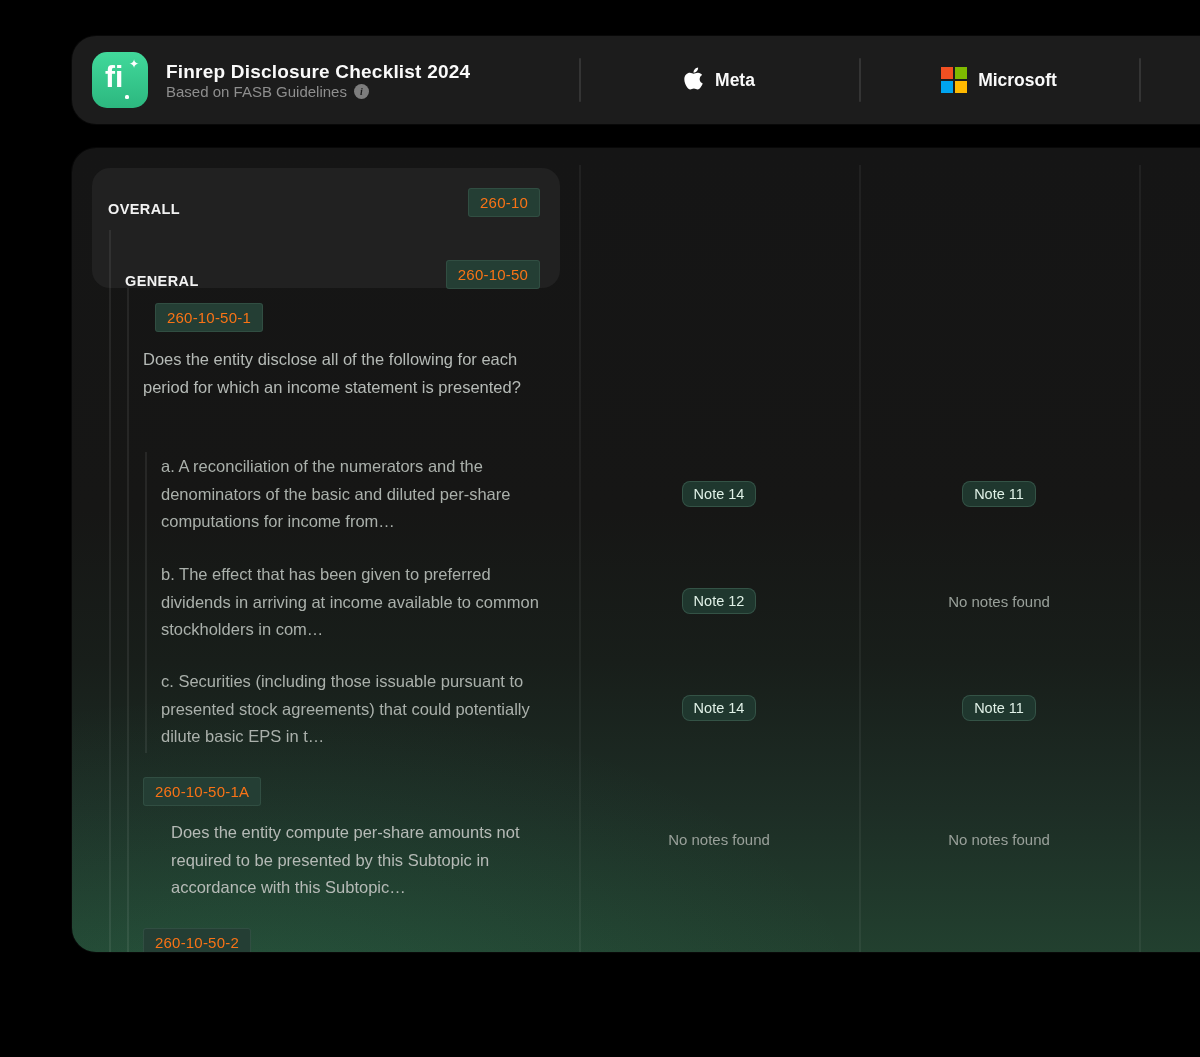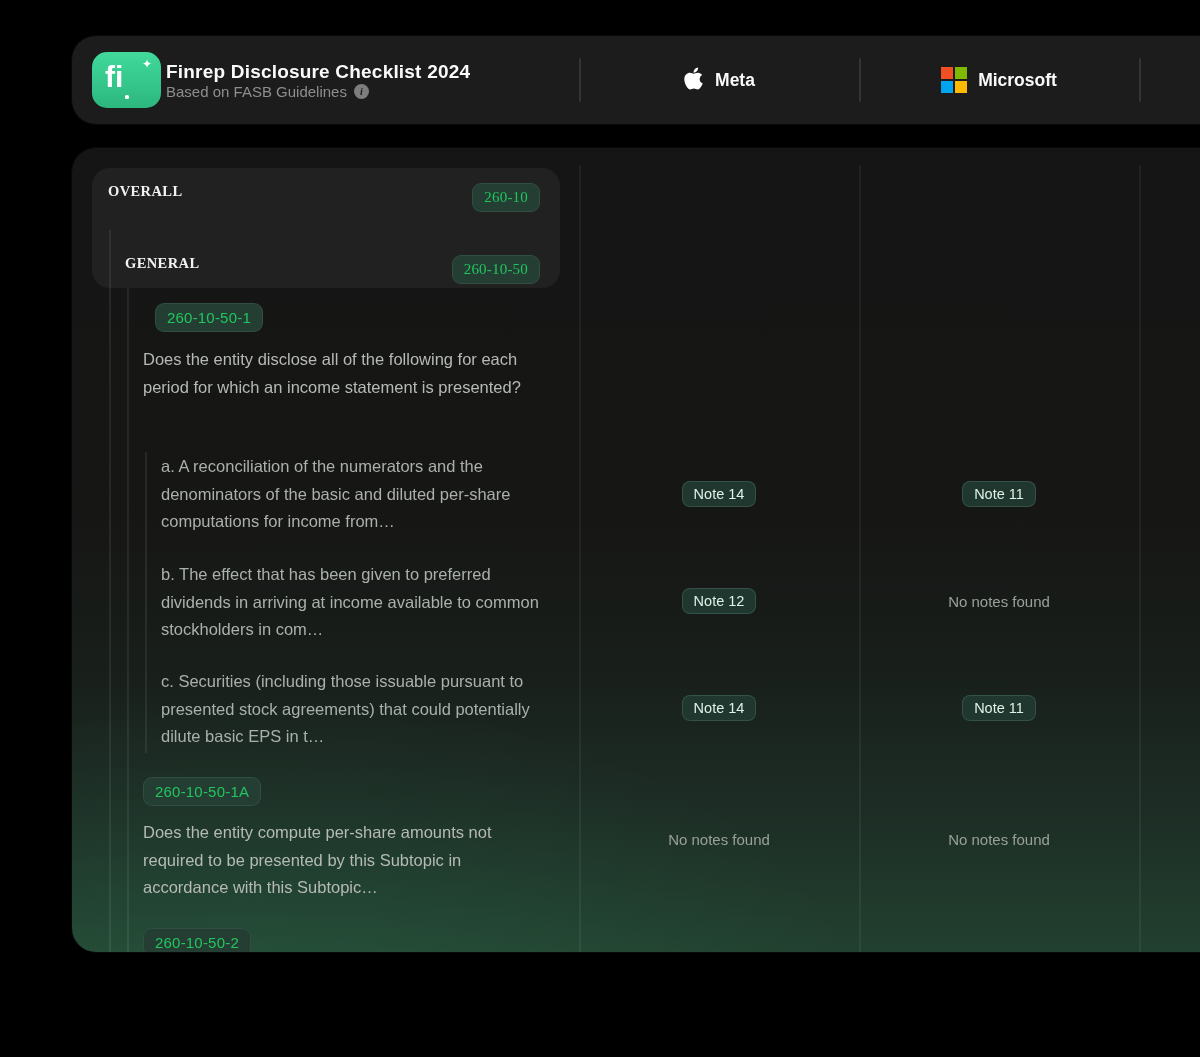--- a/index.html
+++ b/index.html
@@ -16,21 +16,20 @@
   .appbar{
     position:absolute;left:72px;top:36px;right:-40px;height:88px;
     background:#1c1c1c;border-radius:24px;
     box-shadow:0 0 0 1px rgba(255,255,255,0.03);
   }
   .logo{
     position:absolute;left:20px;top:16px;width:56px;height:56px;
     border-radius:15px;
     background:linear-gradient(180deg,#41d99b 0%,#2cb77f 100%);
     color:#fff;
-    padding-left:13px;
   }
   .logo .fi{
     position:absolute;left:13px;top:8px;
     font-size:30px;font-weight:700;letter-spacing:0;
   }
   .logo .sparkle{
     position:absolute;right:9px;top:6px;font-size:12px;line-height:12px;color:#fff;
   }
   .logo .idot{
     position:absolute;left:33px;bottom:9px;width:4px;height:4px;border-radius:1.5px;background:#fff;
@@ -67,28 +66,28 @@
       linear-gradient(to bottom,#151515 0%,#161615 45%,#181e1a 64%,#1d2d25 82%,#22402f 100%);
     box-shadow:0 0 0 1px rgba(255,255,255,0.03);
   }
   .col-div{position:absolute;top:17px;bottom:0;width:2px;background:rgba(255,255,255,0.055);}
 
   
   .section-card{
     position:absolute;left:20px;top:20px;width:468px;height:120px;
     background:#212121;border-radius:18px;
   }
-  .sec-row{position:absolute;display:flex;align-items:flex-start;justify-content:space-between;font-family:Liberation Serif, serif;}
+  .sec-row{position:absolute;display:flex;align-items:flex-end;justify-content:space-between;}
   .sec-row.lvl1{left:16px;right:20px;top:15px;height:34px;}
   .sec-row.lvl2{left:33px;right:20px;top:87px;height:34px;}
   .sec-label{font-size:14.5px;font-weight:700;color:#f2f2f2;letter-spacing:.4px;}
 
   .code-badge{
-    display:inline-block;background:#243e34;color:#22c55e;
-    font-size:15px;padding:6px 12px;border-radius:9px;letter-spacing:.2px;
+    display:inline-block;background:#243e34;color:#f97316;
+    font-size:15px;padding:6px 12px;border-radius:3px;letter-spacing:.2px;
     box-shadow:inset 0 0 0 1px rgba(163,230,196,0.10);
   }
   .note-badge{
     display:inline-block;background:#1f372e;color:#e0f1e7;
     font-size:14.5px;padding:5px 12px;border-radius:8px;
     box-shadow:inset 0 0 0 1px rgba(163,230,196,0.16);
   }
   .empty-note{font-size:15px;color:#99a09a;}
 
   .treeline{position:absolute;width:2px;background:rgba(255,255,255,0.075);}
@@ -194,21 +193,21 @@
     <span class="note-badge">Note 11</span>
   </div>
   <div class="notecell" style="left:787px;top:437px;height:32px;">
     <span class="empty-note">No notes found</span>
   </div>
   <div class="notecell" style="left:787px;top:544px;height:32px;">
     <span class="note-badge">Note 11</span>
   </div>
 
   <span class="code-badge abs" style="left:71px;top:629px;">260-10-50-1A</span>
-  <div class="qtext" style="top:671px;">Does the entity compute per-share amounts not required to be presented by this Subtopic in accordance with this Subtopic…</div>
+  <div class="qtext" style="top:671px;margin-left:28px;">Does the entity compute per-share amounts not required to be presented by this Subtopic in accordance with this Subtopic…</div>
 
   <div class="notecell" style="left:507px;top:679px;height:24px;">
     <span class="empty-note">No notes found</span>
   </div>
   <div class="notecell" style="left:787px;top:679px;height:24px;">
     <span class="empty-note">No notes found</span>
   </div>
 
   <span class="code-badge abs" style="left:71px;top:780px;">260-10-50-2</span>
 

